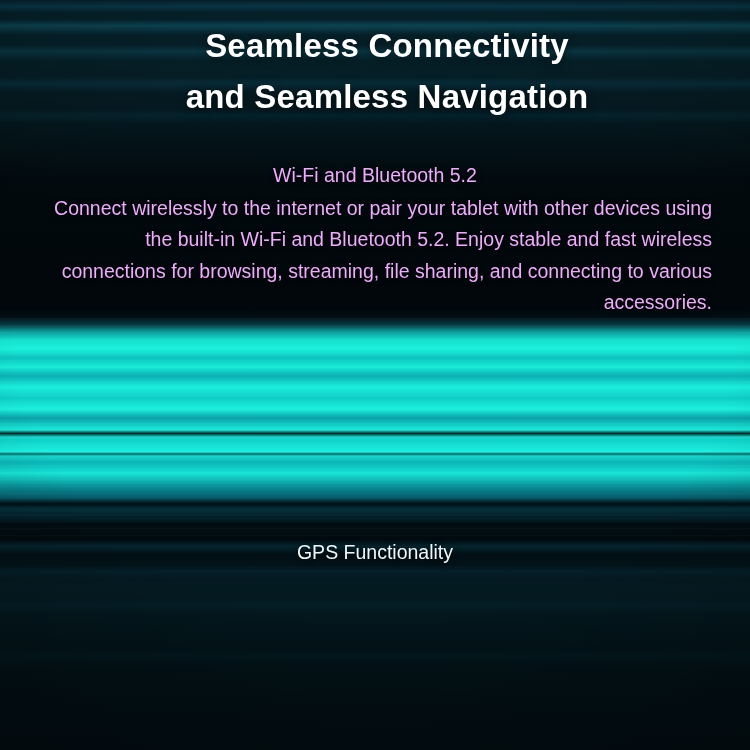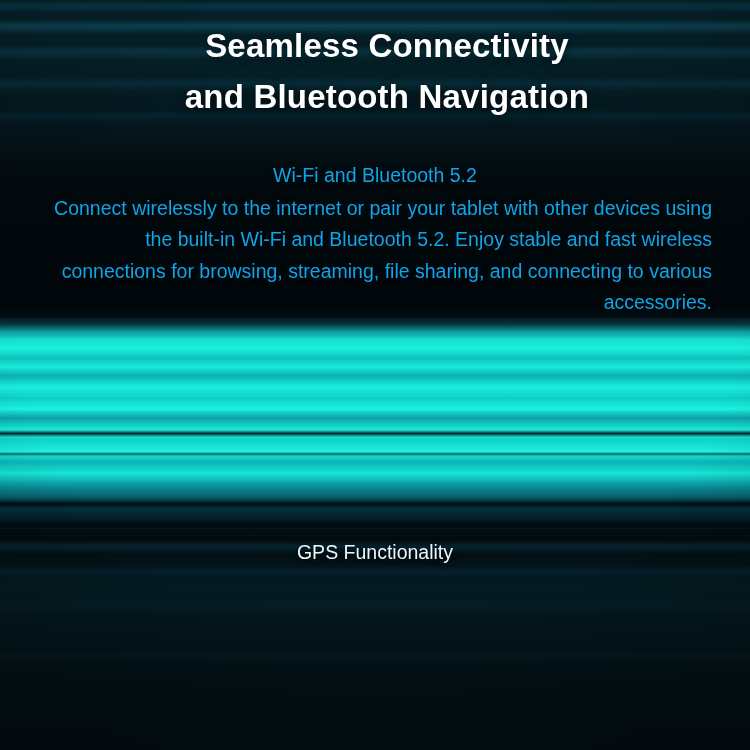--- a/index.html
+++ b/index.html
@@ -179,21 +179,21 @@
   .headline .line {
     display: block;
   }
 
   .section-one {
     position: absolute;
     top: 160px;
     left: 38px;
     right: 38px;
     text-align: center;
-    color: #0ea5e9;
+    color: #f0abfc;
     font-size: 19.5px;
     line-height: 1.62;
     text-shadow: 0 1px 6px rgba(0,0,0,0.6);
   }
   .section-two {
     position: absolute;
     top: 537px;
     left: 38px;
     right: 38px;
     text-align: center;
@@ -227,21 +227,21 @@
   <div class="band dark-streak-3"></div>
   <div class="band dark-streak-4"></div>
 
   <div class="streaks-bottom"></div>
   <div class="vignette"></div>
 
   <div class="content">
 
     <div class="headline">
       <span class="line">Seamless Connectivity</span>
-      <span class="line">and Bluetooth Navigation</span>
+      <span class="line">and Seamless Navigation</span>
     </div>
 
     <div class="section-one">
       <span class="sub-title">Wi-Fi and Bluetooth 5.2</span>
       <span class="body-text">Connect wirelessly to the internet or pair your tablet with other devices using the built-in Wi-Fi and Bluetooth 5.2. Enjoy stable and fast wireless connections for browsing, streaming, file sharing, and connecting to various accessories.</span>
     </div>
 
     <div class="section-two">
       <span class="sub-title">GPS Functionality</span>
     </div>

